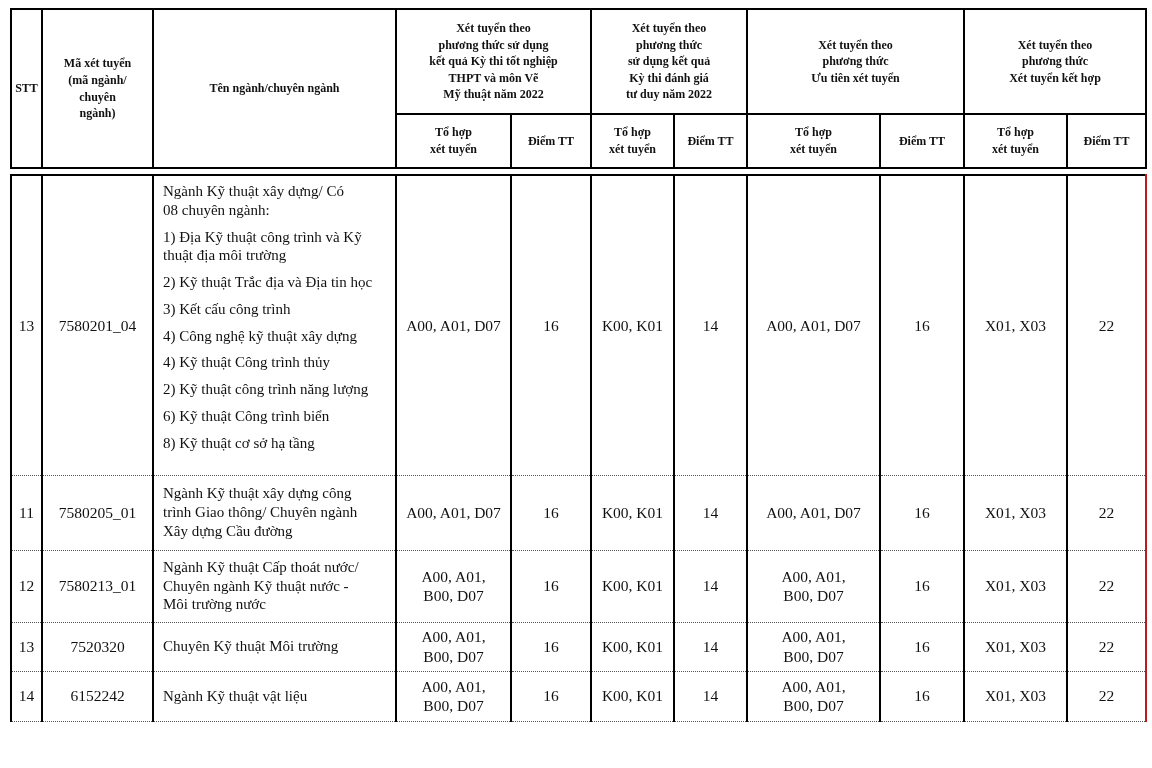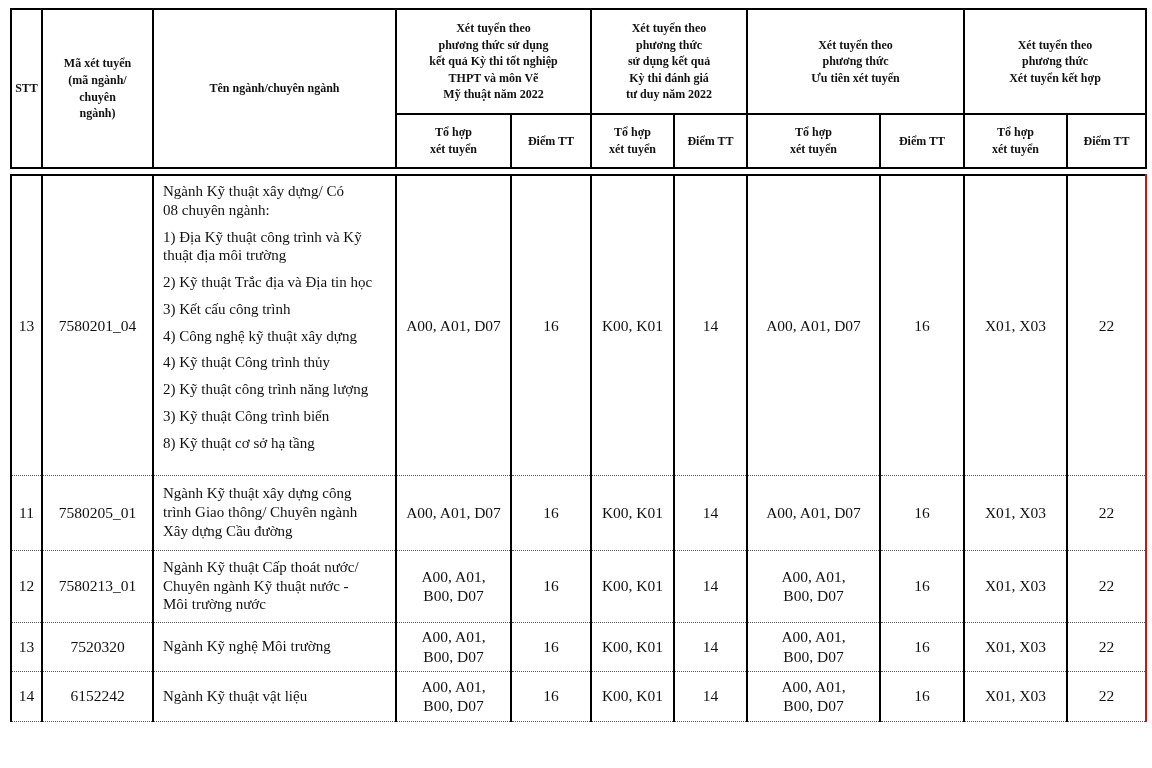--- a/index.html
+++ b/index.html
@@ -147,21 +147,21 @@
       <col style="width:103px">
         <col style="width:79px">
     </colgroup>
 
     <tbody>
         <tr class="r10">
       <td>13</td>
       <td>7580201_04</td>
       <td class="name"><p>Ngành Kỹ thuật xây dựng/ Có
 08 chuyên ngành:</p><p>1) Địa Kỹ thuật công trình và Kỹ
-thuật địa môi trường</p><p>2) Kỹ thuật Trắc địa và Địa tin học</p><p>3) Kết cấu công trình</p><p>4) Công nghệ kỹ thuật xây dựng</p><p>4) Kỹ thuật Công trình thủy</p><p>2) Kỹ thuật công trình năng lượng</p><p>3) Kỹ thuật Công trình biển</p><p>8) Kỹ thuật cơ sở hạ tầng</p></td>
+thuật địa môi trường</p><p>2) Kỹ thuật Trắc địa và Địa tin học</p><p>3) Kết cấu công trình</p><p>4) Công nghệ kỹ thuật xây dựng</p><p>4) Kỹ thuật Công trình thủy</p><p>2) Kỹ thuật công trình năng lượng</p><p>6) Kỹ thuật Công trình biển</p><p>8) Kỹ thuật cơ sở hạ tầng</p></td>
       <td>A00, A01, D07</td>
       <td>16</td>
       <td>K00, K01</td>
       <td>14</td>
       <td>A00, A01, D07</td>
       <td>16</td>
       <td>X01, X03</td>
       <td>22</td>
     </tr>
 
@@ -195,21 +195,21 @@
       <td>A00, A01,
 B00, D07</td>
       <td>16</td>
       <td>X01, X03</td>
       <td>22</td>
     </tr>
 
     <tr class="r13">
       <td>13</td>
       <td>7520320</td>
-      <td class="name">Ngành Kỹ nghệ Môi trường</td>
+      <td class="name">Chuyên Kỹ thuật Môi trường</td>
       <td>A00, A01,
 B00, D07</td>
       <td>16</td>
       <td>K00, K01</td>
       <td>14</td>
       <td>A00, A01,
 B00, D07</td>
       <td>16</td>
       <td>X01, X03</td>
       <td>22</td>

